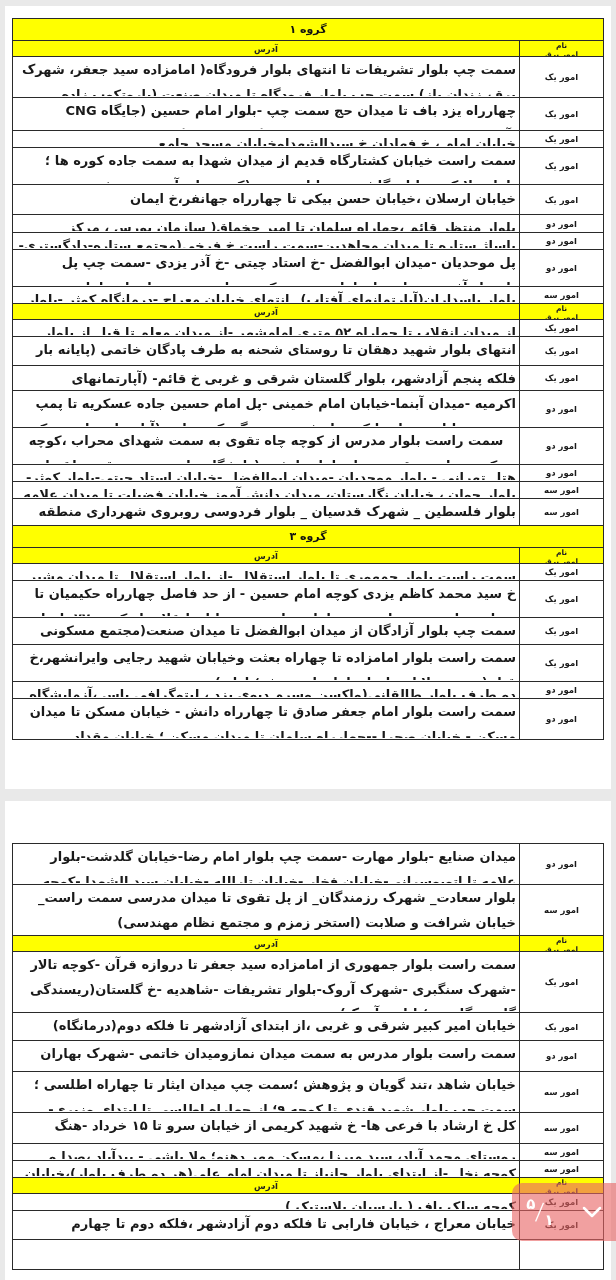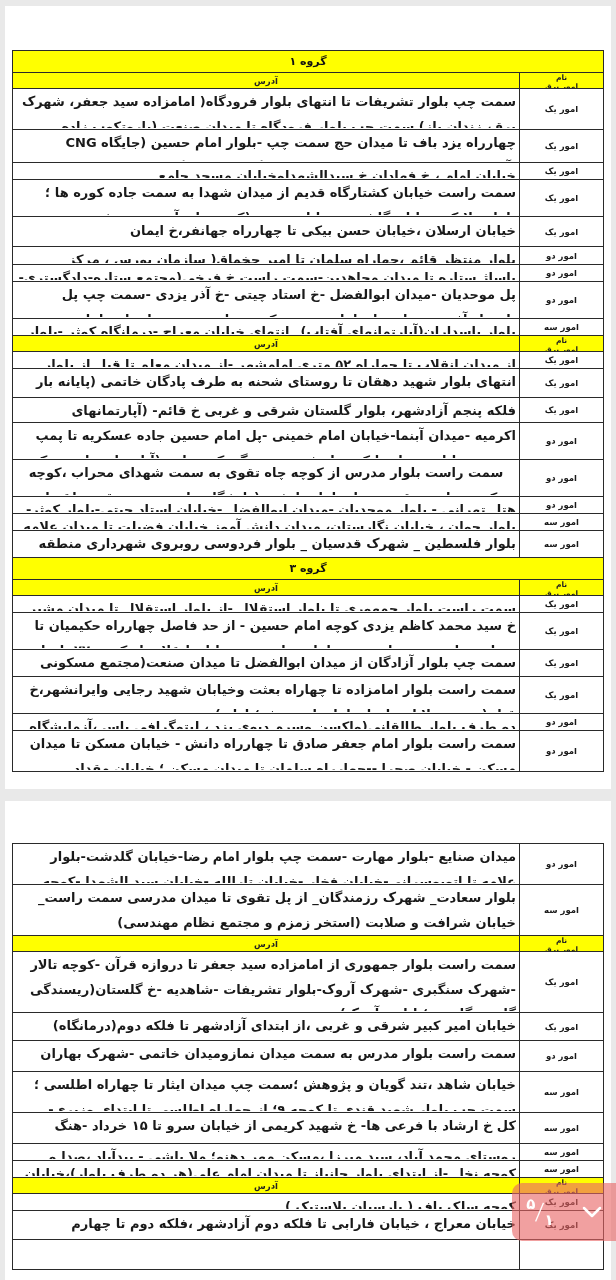--- a/index.html
+++ b/index.html
@@ -11,21 +11,21 @@
   .page{
     position:absolute;left:5px;width:606px;background:#ffffff;
     overflow:hidden;
   }
   #page1{top:6px;height:783px;}
   #page2{top:801px;height:479px;}
   table.sched{
     direction:rtl;border-collapse:collapse;width:592px;
     table-layout:fixed;background:#fff;
   }
-  #page1 table.sched{margin:44px auto 0 auto;padding-left:32px;}
+  #page1 table.sched{margin:12px auto 0 auto;padding-left:32px;}
   #page2 table.sched{margin:42px auto 0 auto;}
   td{border:1px solid #2a2a2a;vertical-align:middle;padding:0;}
   .group-cell{
     background:#ffff00;text-align:center;font-weight:bold;
     font-size:11px;color:#111;padding:2px 0;
   }
   .addr-cell{
     background:#ffff00;text-align:center;font-weight:bold;
     font-size:8.5px;color:#222;
   }

